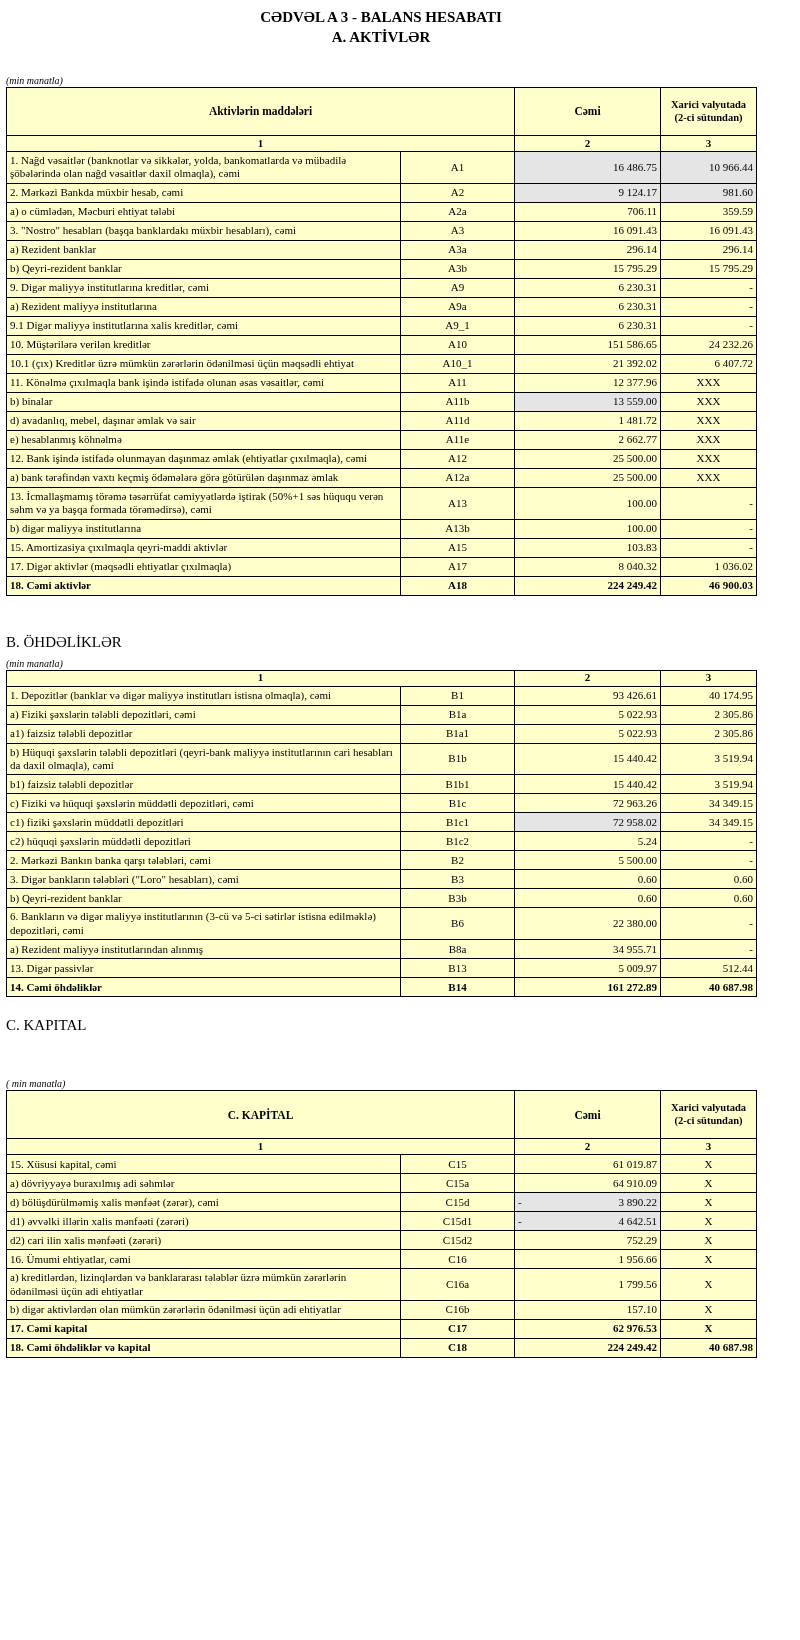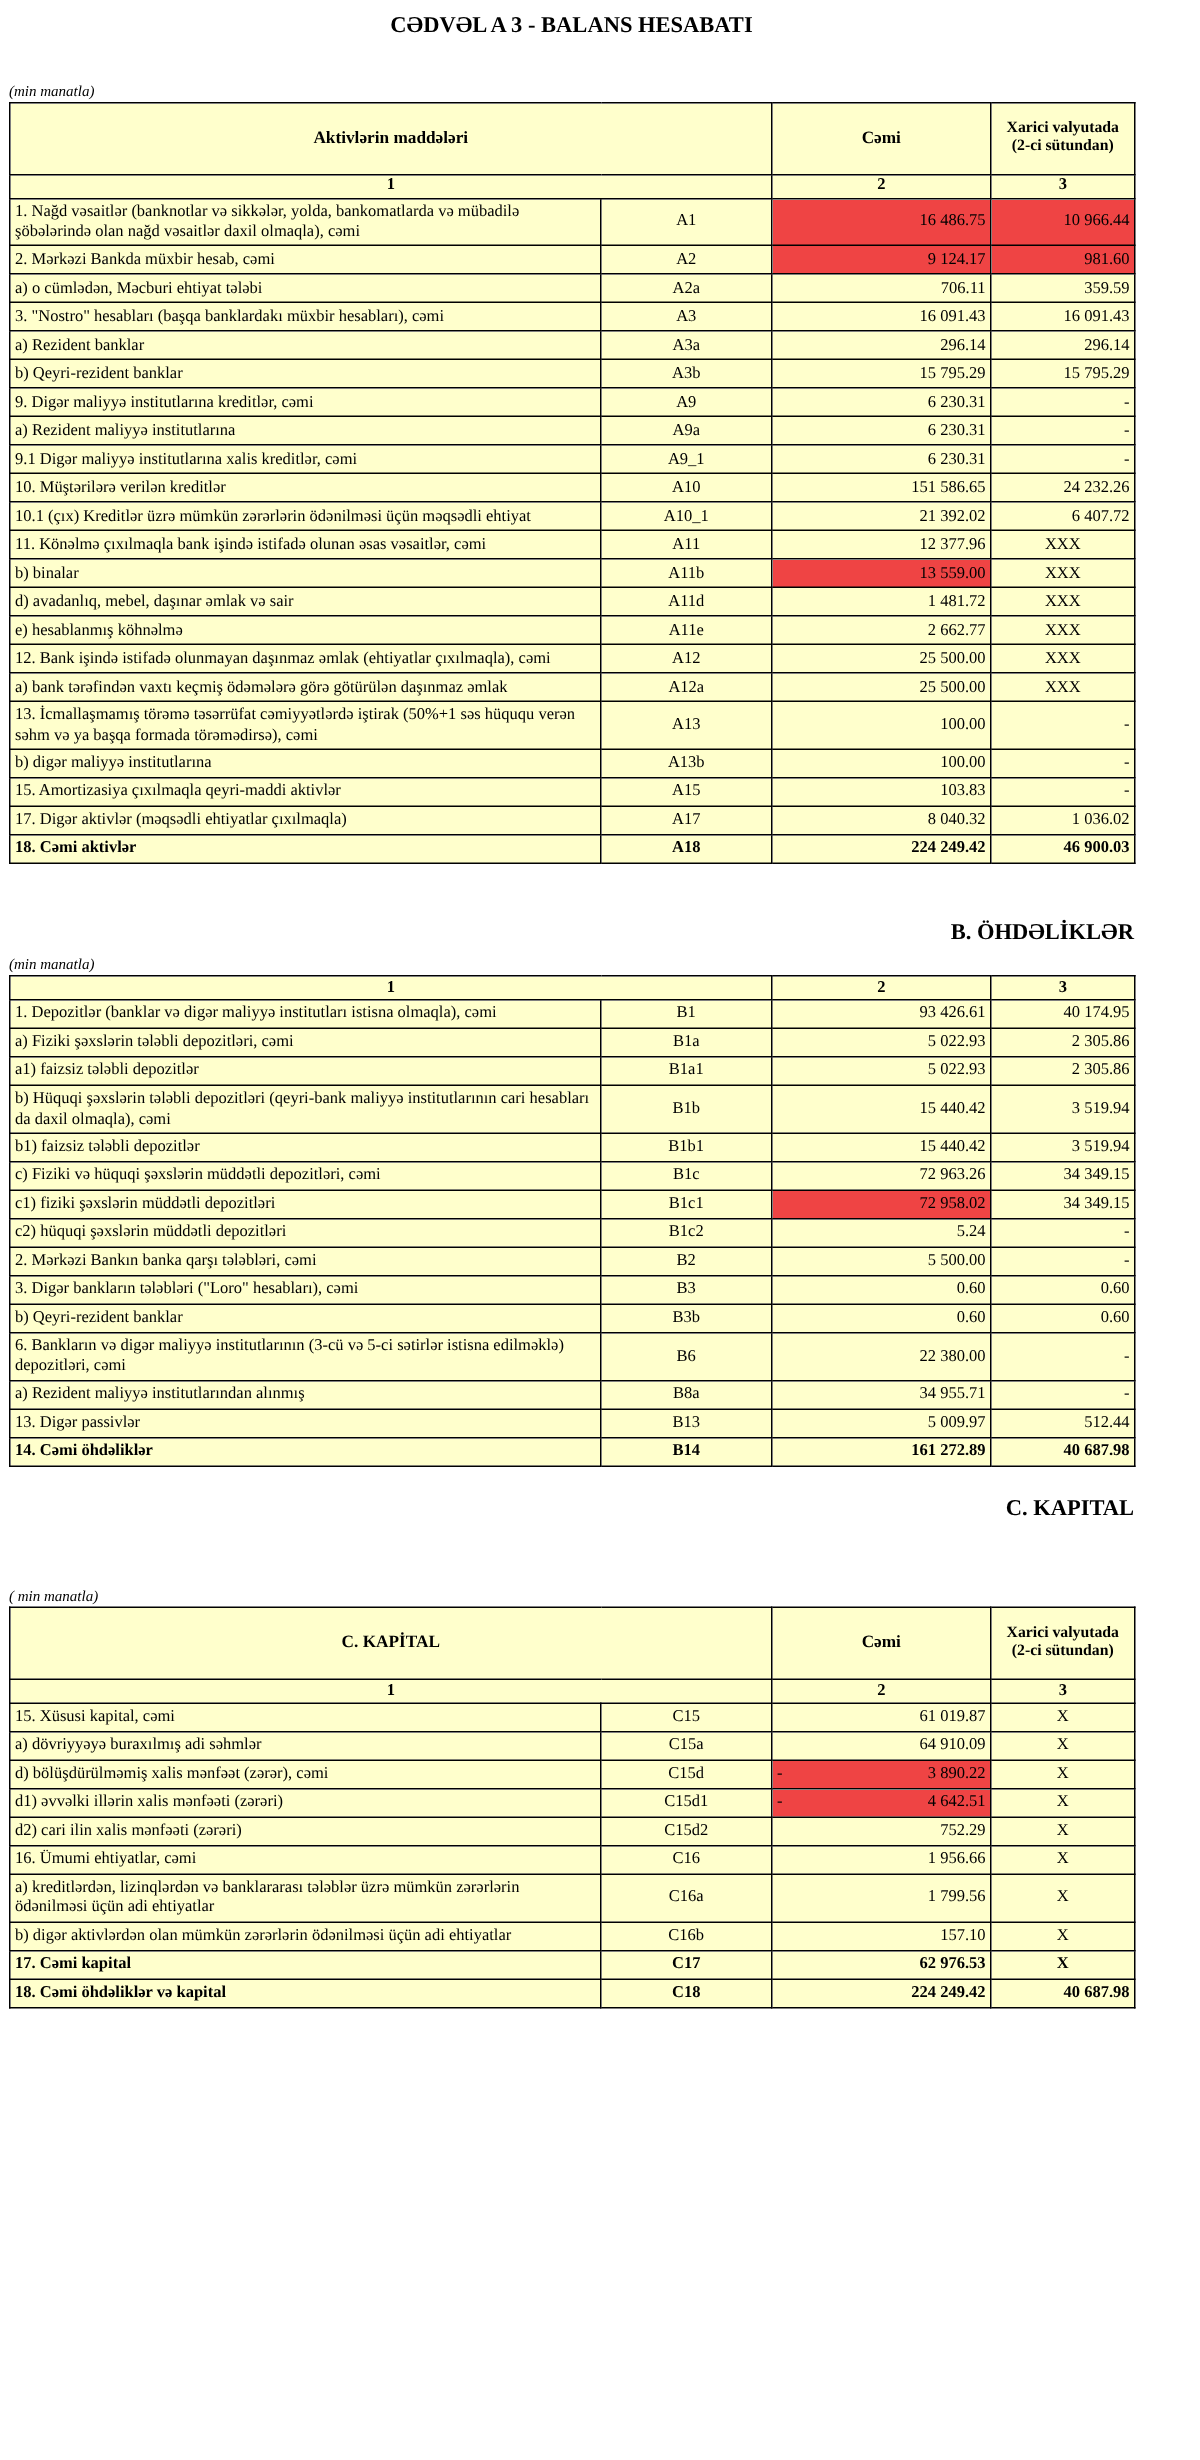--- a/index.html
+++ b/index.html
@@ -6,21 +6,21 @@
   html, body { margin: 0; padding: 0; }
   body {
     width: 800px;
     background: #ffffff;
     color: #000000;
     font-family: "Liberation Serif", "DejaVu Serif", serif;
   }
   .page { padding: 8px 0 14px 6px; }
 
   .page-title { width: 750px; text-align: center; font-weight: bold; font-size: 15px; line-height: 1.3; }
-  .section-title { width: 750px; text-align: right; font-weight: bold; font-size: 15px; }
+  .section-title { width: 750px; text-align: left; font-weight: normal; font-size: 15px; }
   .title-b { margin-top: 38px; }
   .title-c { margin-top: 20px; }
 
   .unit-note { width: 750px; text-align: left; font-style: italic; font-size: 10px; padding-right: 2px; margin-bottom: 1px; }
   .note-a { margin-top: 28px; }
   .note-b { margin-top: 7px; }
   .note-c { margin-top: 44px; }
 
   table.balance { border-collapse: collapse; width: 750px; table-layout: fixed; }
   .w-label   { width: 394px; }
@@ -40,36 +40,37 @@
   .balance thead th { text-align: center; font-weight: bold; }
   .head-row th { height: 48px; font-size: 11.5px; }
   .head-row .c-foreign { font-size: 10.5px; line-height: 1.18; }
   .num-row th { height: 16px; padding: 0 3px; }
 
   .balance td { height: 19px; }
   td.c-label { text-align: left; }
   td.c-code { text-align: center; }
   td.c-total, td.c-foreign { text-align: right; }
   td.center-x { text-align: center; }
-  td.white { background: #ef4444; margin-left: 35px; }
+  td.white { background: #e5e5e5; margin-left: 35px; }
   tr.bold td { font-weight: bold; }
   td .sign { float: left; }
 
   .ind0 { padding-left: 3px; }
   .ind1 { padding-left: 27px; }
   .ind2 { padding-left: 46px; }
   .ind3 { padding-left: 72px; }
 </style>
 </head>
 <body>
 
 <div class="page">
 
   <div class="page-title">
     <div>CƏDVƏL A 3 - BALANS HESABATI</div>
+    <div>A. AKTİVLƏR</div>
   </div>
 
   <div class="section">
     <div class="unit-note note-a">(min manatla)</div>
     <table class="balance">
       <colgroup>
           <col class="w-label">
           <col class="w-code">
           <col class="w-total">
           <col class="w-foreign">

